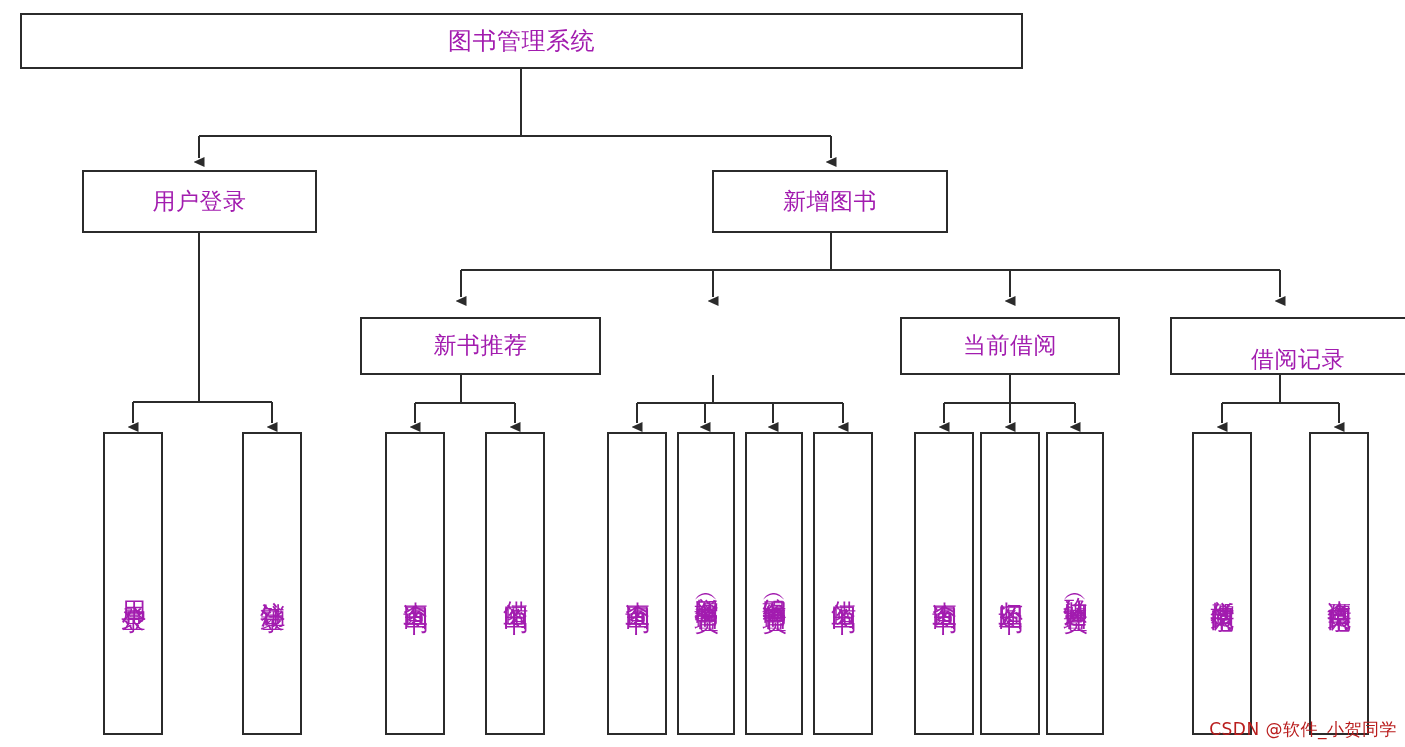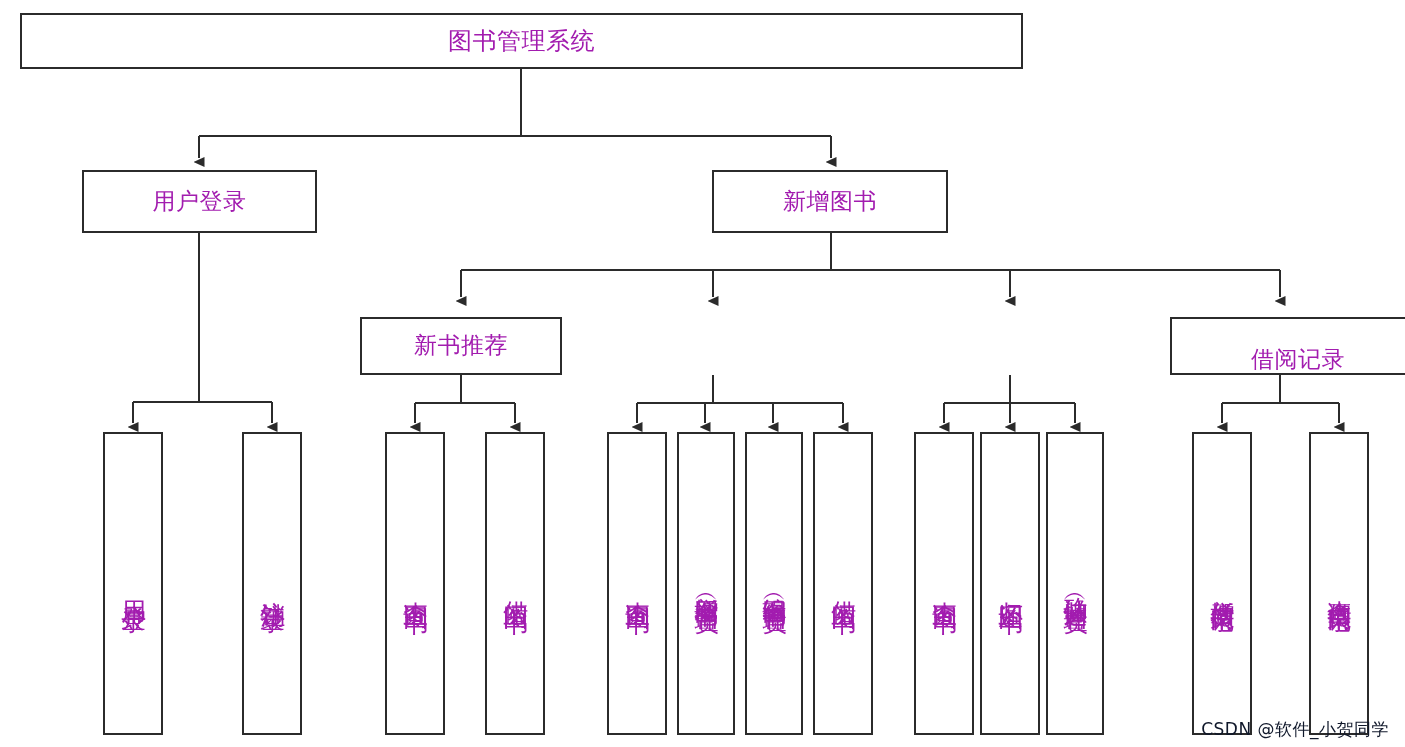--- a/index.html
+++ b/index.html
@@ -64,24 +64,24 @@
     letter-spacing: 3px;
     white-space: nowrap;
     text-align: center;
   }
   .node.vert.tall .lbl {
     font-size: 24px;
     letter-spacing: 2px;
   }
   .watermark {
     position: absolute;
-    right: 16px;
+    right: 8px;
     bottom: 6px;
     font-size: 17px;
-    color: #0f172a;
+    color: #b91c1c;
     letter-spacing: 0.5px;
     z-index: 5;
     white-space: nowrap;
   }
 </style>
 </head>
 <body>
 
 <div id="canvas">
 
@@ -140,25 +140,28 @@
   </div>
 
   <div class="node horiz" style="left:82px; top:170px; width:235px; height:63px;">
     <span class="lbl">用户登录</span>
   </div>
 
   <div class="node horiz" style="left:712px; top:170px; width:236px; height:63px;">
     <span class="lbl">新增图书</span>
   </div>
 
-  <div class="node horiz" style="left:360px; top:317px; width:202px; height:58px;">
+  <div class="node horiz" style="left:360px; top:317px; width:241px; height:58px;">
     <span class="lbl">新书推荐</span>
   </div>
 
 
+  <div class="node horiz" style="left:900px; top:317px; width:220px; height:58px;">
+    <span class="lbl">当前借阅</span>
+  </div>
 
   <div class="node horiz" style="left:1170px; top:317px; width:256px; height:58px;align-items:flex-end;">
     <span class="lbl">借阅记录</span>
   </div>
 
   <div class="node vert" style="left:103px; top:432px; width:60px; height:303px;">
     <span class="lbl">用户登录</span>
   </div>
 
   <div class="node vert" style="left:242px; top:432px; width:60px; height:303px;">

